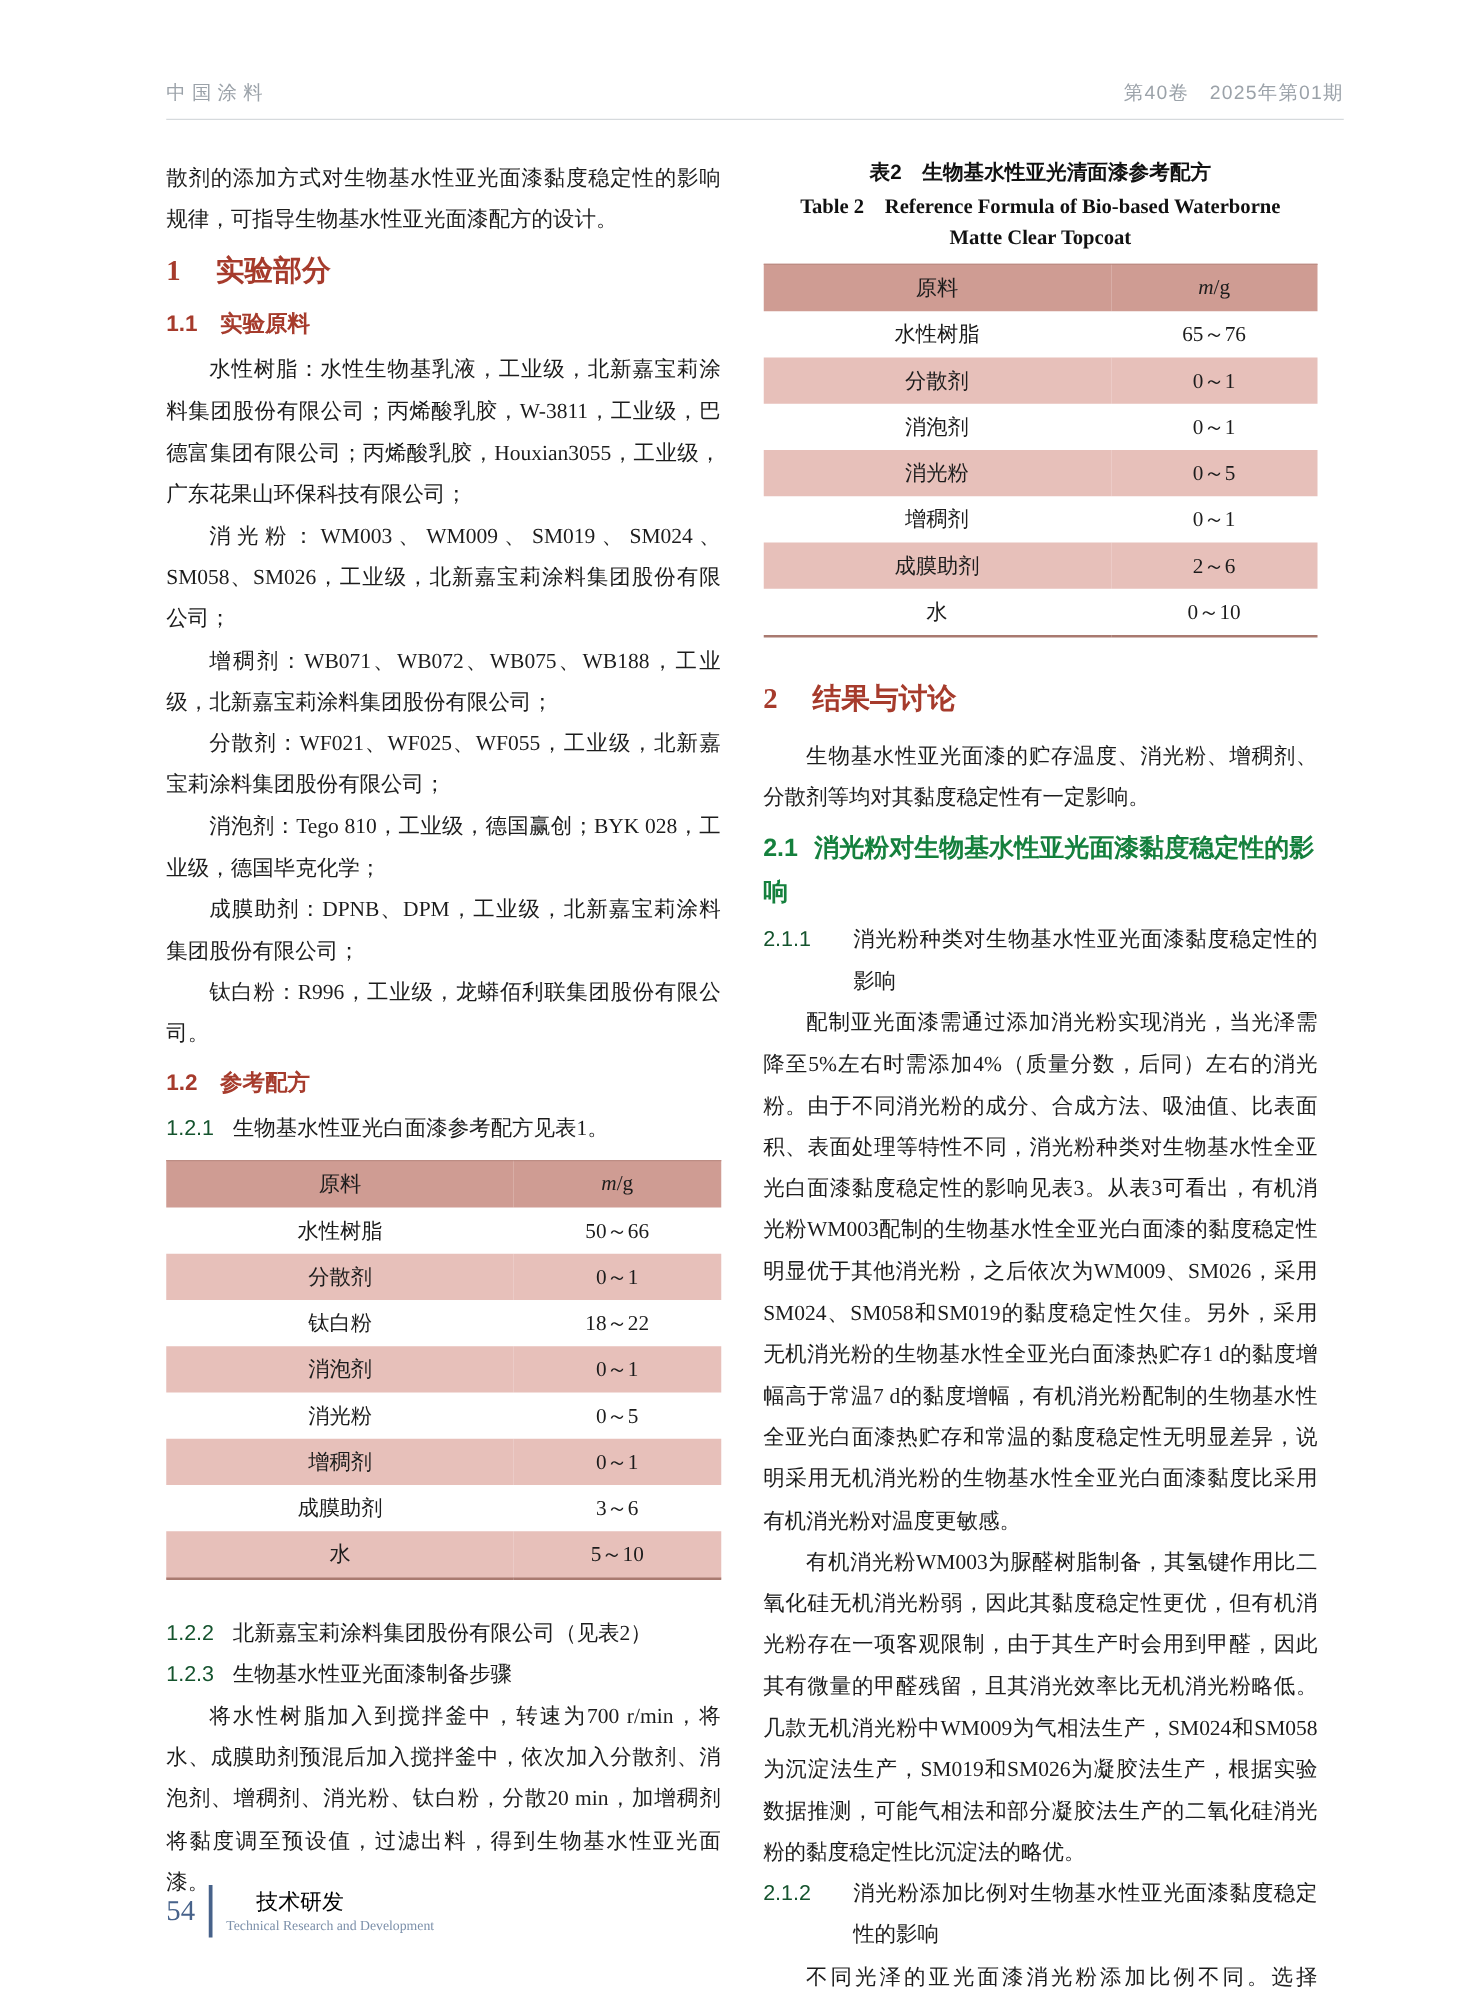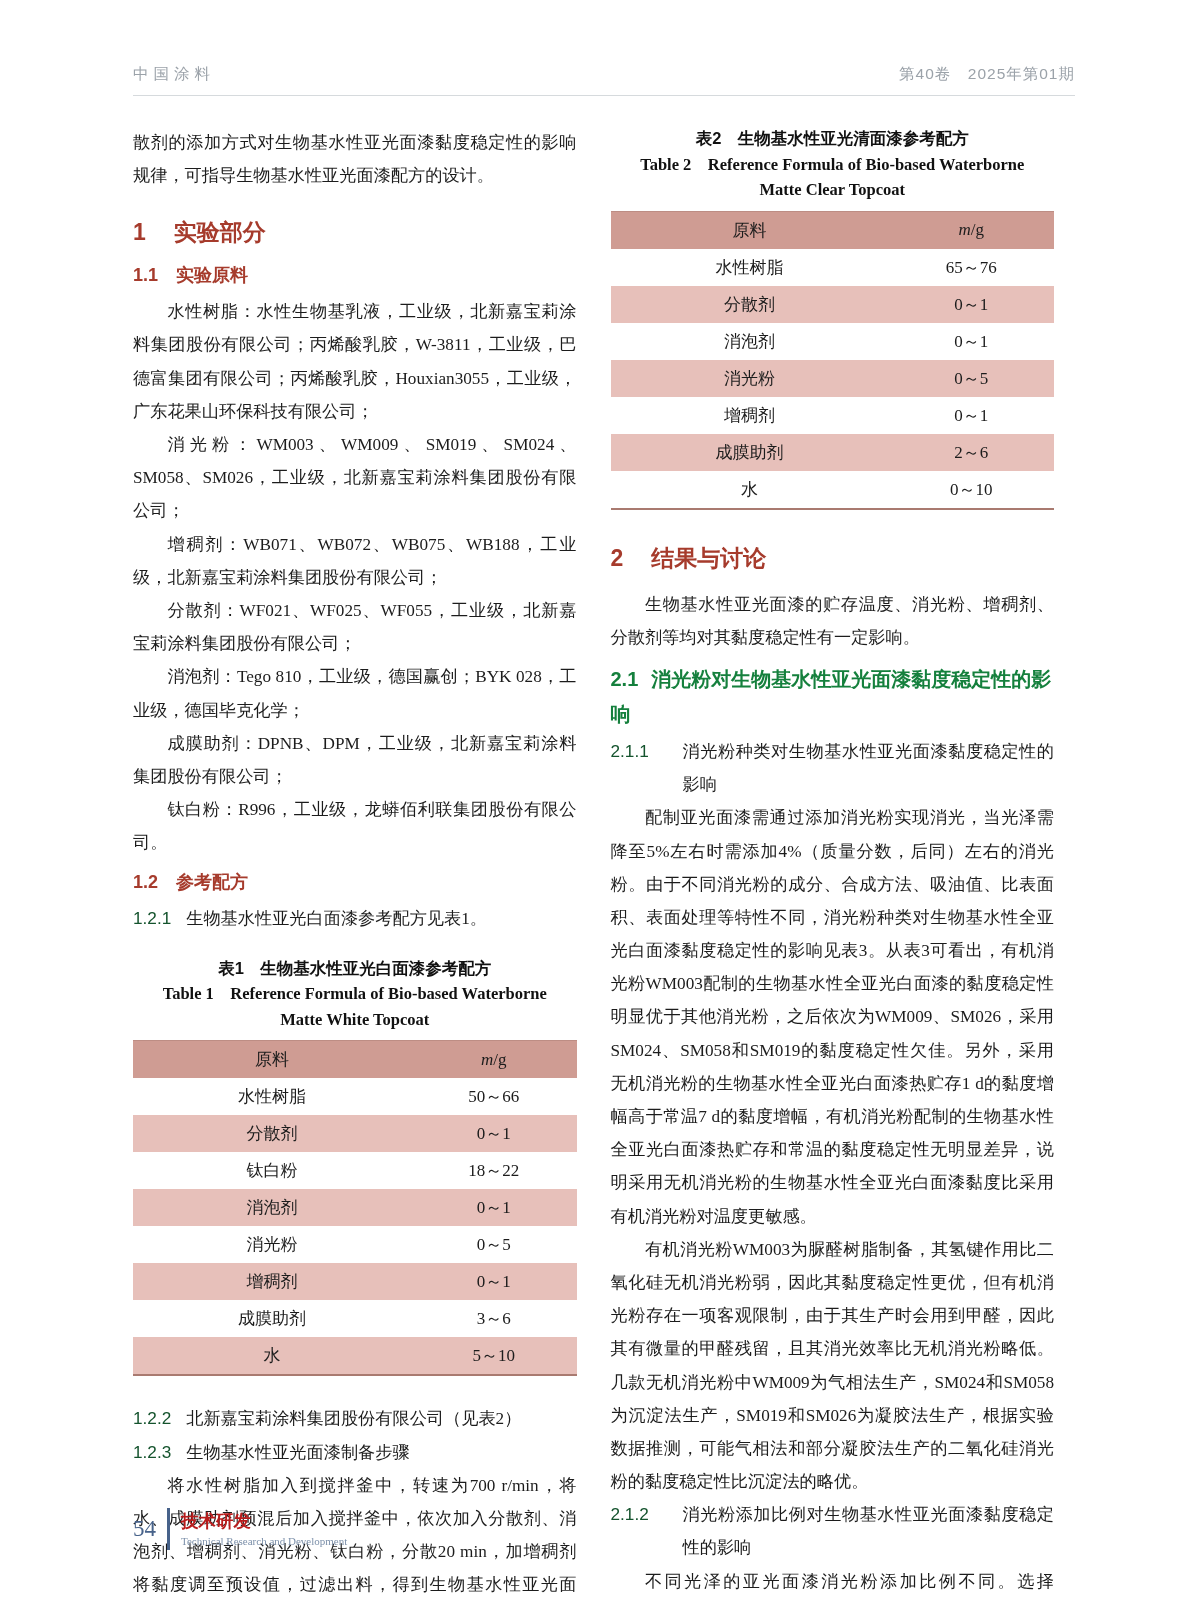--- a/index.html
+++ b/index.html
@@ -23,22 +23,22 @@
   .col { width:443.5px; box-sizing:border-box; }
 
   p.body {
     font-size:17.2px; line-height:1.93; text-align:justify;
     margin:0; text-indent:2em;
   }
   p.noindent { text-indent:0; }
 
   
   .h1 {
-    color:#a63b2c; font-family:Liberation Sans, sans-serif;
-    font-weight:bold; font-size:23px; margin:26px 0 14px 0; line-height:1.3;
+    color:#a63b2c; font-family:Liberation Serif, serif;
+    font-weight:bold; font-size:23px; margin:10px 0 14px 0; line-height:1.3;
   }
   .h1 .num { margin-right:28px; }
   .h2 {
     color:#a63b2c; font-family:"Liberation Sans","DejaVu Sans",sans-serif;
     font-weight:bold; font-size:18px; margin:10px 0 6px 0; line-height:1.5;
   }
   .h2 .num { margin-right:18px; }
   .h2full {
     color:#15803d; font-family:"Liberation Sans","DejaVu Sans",sans-serif;
     font-weight:bold; font-size:20px; margin:8px 0 3px 0; line-height:1.75;
@@ -86,21 +86,21 @@
     position:absolute; left:133px; bottom:50px;
     display:flex; align-items:center;
   }
   .pageno {
     font-size:23px; color:#47628a; margin-right:11px;
     font-family:"Liberation Serif","DejaVu Serif",serif;
   }
   .fbar { width:3px; height:42px; background:#47628a; margin-right:11px; }
   .fzh {
     font-family:"Liberation Sans","DejaVu Sans",sans-serif;
-    font-weight:bold; font-size:17.5px; color:#b91c1c; line-height:1.15;
+    font-weight:normal; font-size:17.5px; color:#000000; line-height:1.15;margin-left:24px;
   }
   .fen {
     font-family:"Liberation Serif","DejaVu Serif",serif;
     font-size:11px; color:#7c90aa; margin-top:4px;
   }
 </style>
 </head>
 <body>
 
 <div class="page">
@@ -133,25 +133,20 @@
       <p class="body">钛白粉：R996，工业级，龙蟒佰利联集团股份有限公司。</p>
 
       <div class="h2">
         <span class="num">1.2</span><span>参考配方</span>
       </div>
 
       <div class="h3 inline">
         <span class="num">1.2.1</span><span>生物基水性亚光白面漆参考配方见表1。</span>
       </div>
 
-      <div class="caption">
-        <div class="zh">表1　生物基水性亚光白面漆参考配方</div>
-        <div class="en">Table 1　Reference Formula of Bio-based Waterborne</div>
-        <div class="en">Matte White Topcoat</div>
-      </div>
 
       <table class="dtable">
         <thead>
           <tr>
             <td class="c1">原料</td>
             <td class="mg"><i>m</i><span>/g</span></td>
           </tr>
         </thead>
         <tbody>
           <tr>

